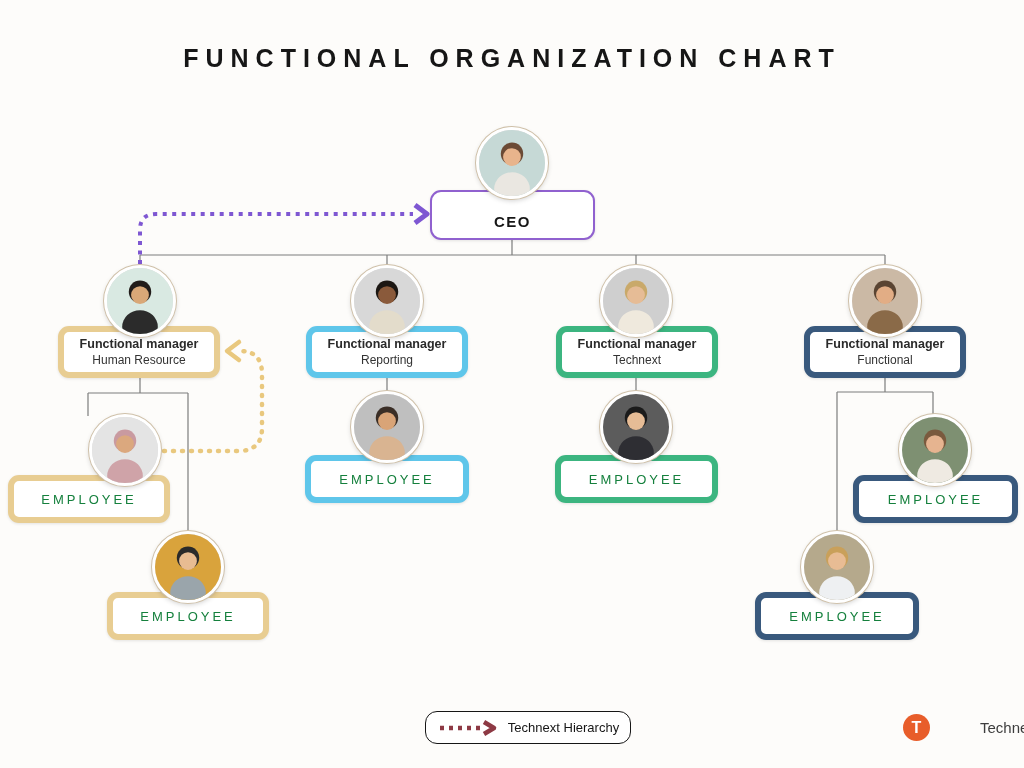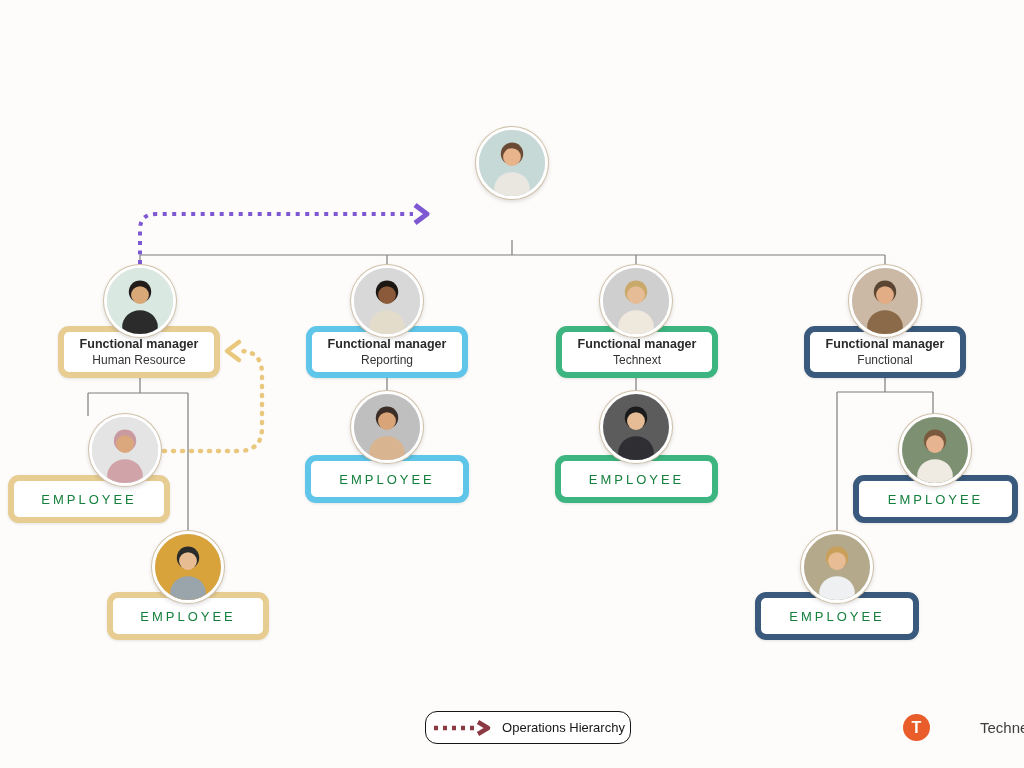--- a/index.html
+++ b/index.html
@@ -48,37 +48,41 @@
     color:#fff; font-weight:bold; font-size:16px;
     display:flex; align-items:center; justify-content:center;
   }
   .brand-name { font-size:15px; color:#3d3d3d;margin-left:44px; }
 </style>
 </head>
 <body>
 
 <div class="stage">
 
+  <div class="title">FUNCTIONAL ORGANIZATION CHART</div>
 
   <svg class="connectors" viewBox="0 0 1024 768">
     <path d="M512 240 V255 M140 255 H885 M140 255 V266 M387 255 V266 M636 255 V266 M885 255 V266 M140 378 V393 M88 393 H188 M88 393 V416 M188 393 V533 M387 378 V392 M636 378 V392 M885 378 V392 M837 392 H933 M837 392 V533 M933 392 V416" fill="none" stroke="#7d7d7d" stroke-width="1.2" style="stroke: rgb(125, 125, 125);"></path>
     <path d="M140 264 V230 Q140 214 156 214 H413" fill="none" stroke="#7e57d2" stroke-width="4" stroke-dasharray="4 5.5" style="stroke: rgb(126, 87, 210);"></path>
     <path d="M415 205 L427 214 L415 223" fill="none" stroke="#7e57d2" stroke-width="5" stroke-linejoin="round" style="stroke: rgb(126, 87, 210);"></path>
     <path d="M128 451 H238 Q262 451 262 428 V374 Q262 351 240 351 H236" fill="none" stroke="#e9c87e" stroke-width="4.5" stroke-dasharray="1 8" stroke-linecap="round" style="stroke: rgb(233, 200, 126);"></path>
     <path d="M239 342 L227 351 L239 360" fill="none" stroke="#e9c87e" stroke-width="4.5" stroke-linecap="round" stroke-linejoin="round" style="stroke: rgb(233, 200, 126);"></path>
   </svg>
 
   <div class="photo" style="left:476px;top:127px;width:72px;height:72px">
       <svg viewBox="0 0 100 100" preserveAspectRatio="none">
         <rect width="100" height="100" fill="#c6d9d6"></rect>
         <circle cx="50" cy="36" r="17" fill="#6b4a35"></circle>
         <circle cx="50" cy="41" r="13.5" fill="#e8b48c"></circle>
         <ellipse cx="50" cy="89" rx="27" ry="25" fill="#eae7e1"></ellipse>
       </svg>
     </div>
+  <div class="box ceo-box" style="left: 430px; top: 190px; width: 165px; height: 50px; border-color: rgb(144, 97, 207);">
+    <div class="ceo-label">CEO</div>
+  </div>
 
   <div class="photo" style="left:104px;top:265px;width:72px;height:72px">
       <svg viewBox="0 0 100 100" preserveAspectRatio="none">
         <rect width="100" height="100" fill="#d9e9e2"></rect>
         <circle cx="50" cy="36" r="17" fill="#221d1a"></circle>
         <circle cx="50" cy="41" r="13.5" fill="#d9a878"></circle>
         <ellipse cx="50" cy="89" rx="27" ry="25" fill="#2b2b2b"></ellipse>
       </svg>
     </div>
   <div class="box" style="left: 58px; top: 326px; width: 162px; height: 52px; border-color: rgb(232, 205, 146);">
@@ -193,21 +197,21 @@
     </div>
   <div class="box" style="left: 755px; top: 592px; width: 164px; height: 48px; border-color: rgb(57, 89, 125);">
     <div class="emp-label">EMPLOYEE</div>
   </div>
 
   <div class="legend">
     <svg width="62" height="18" viewBox="0 0 62 18">
       <line x1="3" y1="9" x2="45" y2="9" stroke="#8d3944" stroke-width="4.5" stroke-dasharray="4 5" style="stroke: rgb(141, 57, 68);"></line>
       <path d="M47 3 L57 9 L47 15" fill="none" stroke="#8d3944" stroke-width="4.5" stroke-linejoin="round" style="stroke: rgb(141, 57, 68);"></path>
     </svg>
-    <span class="legend-text">Operations Hierarchy</span>
+    <span class="legend-text">Technext Hierarchy</span>
   </div>
 
   <div class="brand">
     <div class="brand-mark" style="background-color: rgb(232, 93, 42);">T</div>
     <div class="brand-name">Technext</div>
   </div>
 
 </div>
 
 </body></html>

